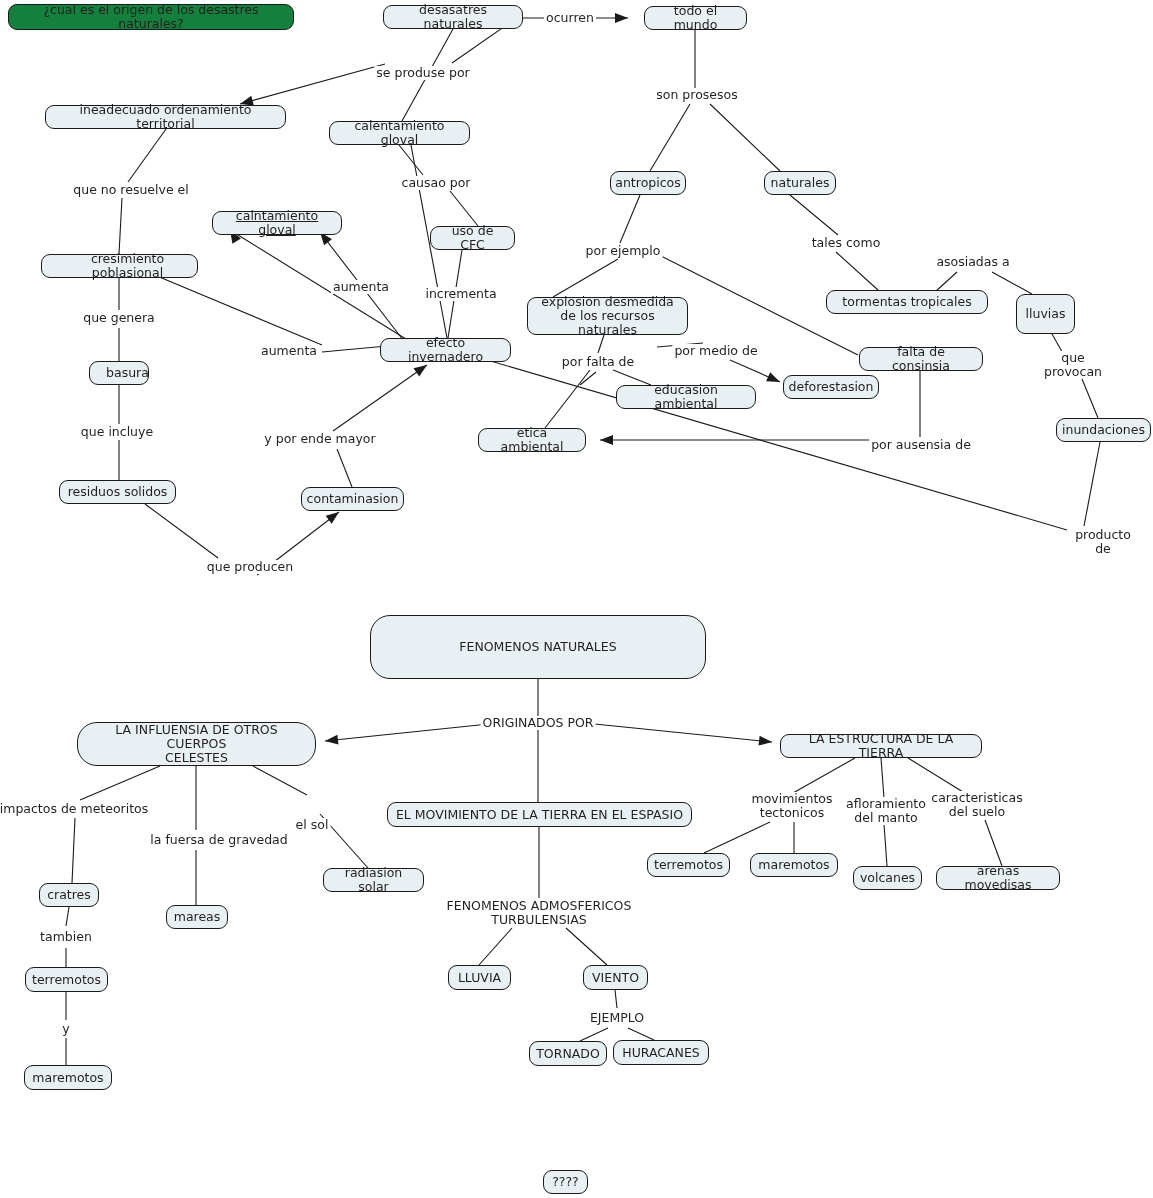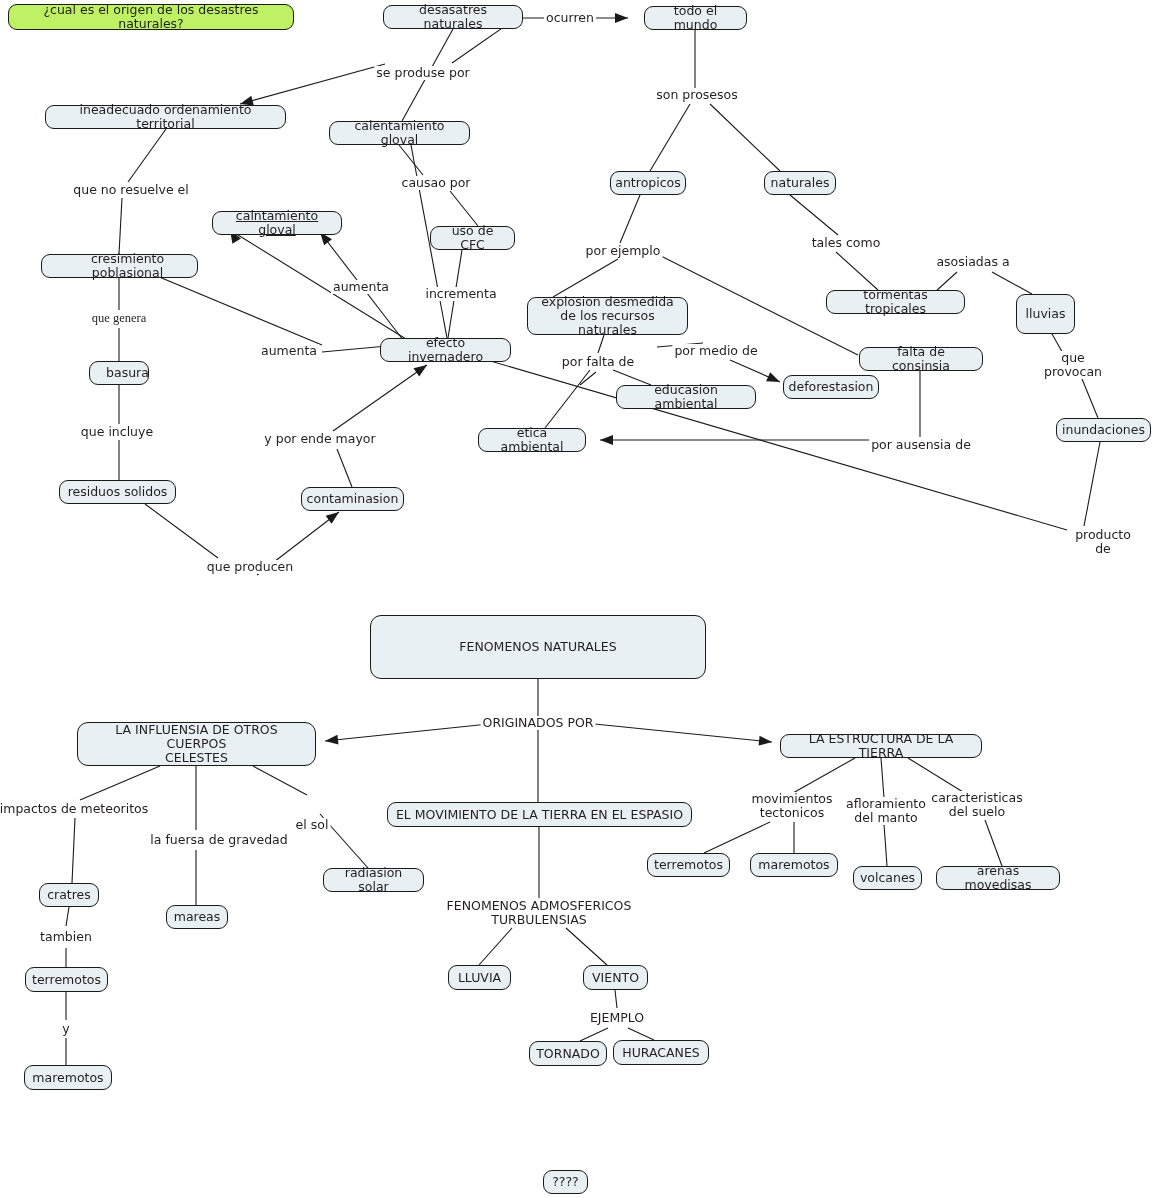--- a/index.html
+++ b/index.html
@@ -39,24 +39,24 @@
     text-align: center;
     font-size: 12.5px;
     line-height: 14px;
     color: #231f20;
     padding: 2px 7px;
     white-space: pre-line;
     box-shadow: 0 0 0 0 rgba(0,0,0,0);
     z-index: 3;
   }
   .node.white {
-    background: #bef264;
+    background: #15803d;
   }
   .node.big {
-    border-radius: 11px;
+    border-radius: 20px;
   }
   .edge-label {
     position: absolute;
     font-size: 12.5px;
     line-height: 14px;
     color: #231f20;
     background: #ffffff;
     text-align: center;
     white-space: pre-line;
     padding: 0 2px;
@@ -155,21 +155,21 @@
       <div class="node white" style="left: 8px; top: 4px; width: 286px; height: 26px;">¿cual es el origen de los desastres naturales?</div>
       <div class="node" style="left: 383px; top: 5px; width: 140px; height: 24px;">desasatres naturales</div>
       <div class="node" style="left: 644px; top: 6px; width: 103px; height: 24px;">todo el mundo</div>
       <div class="node" style="left: 45px; top: 105px; width: 241px; height: 24px;">ineadecuado ordenamiento territorial</div>
       <div class="node" style="left: 329px; top: 121px; width: 141px; height: 24px;">calentamiento gloval</div>
       <div class="node" style="left: 610px; top: 171px; width: 76px; height: 24px;">antropicos</div>
       <div class="node" style="left: 764px; top: 171px; width: 72px; height: 24px;">naturales</div>
       <div class="node" style="left: 212px; top: 211px; width: 130px; height: 24px; text-decoration: underline;">calntamiento gloval</div>
       <div class="node" style="left: 430px; top: 226px; width: 85px; height: 24px;">uso de CFC</div>
       <div class="node" style="left: 41px; top: 254px; width: 157px; height: 24px; padding-left: 23px;">cresimiento poblasional</div>
-      <div class="node" style="left: 826px; top: 290px; width: 139px; height: 24px;">tormentas tropicales</div>
+      <div class="node" style="left: 826px; top: 290px; width: 162px; height: 24px;">tormentas tropicales</div>
       <div class="node" style="left: 1016px; top: 294px; width: 59px; height: 40px;">lluvias</div>
       <div class="node" style="left: 521px; top: 297px; width: 161px; height: 38px; margin-left: 6px;">explosion desmedida
 de los recursos naturales</div>
       <div class="node" style="left: 380px; top: 338px; width: 131px; height: 24px;">efecto invernadero</div>
       <div class="node" style="left: 859px; top: 347px; width: 124px; height: 24px;">falta de consinsia</div>
       <div class="node" style="left: 89px; top: 361px; width: 60px; height: 24px; padding-left: 24px;">basura</div>
       <div class="node" style="left: 783px; top: 375px; width: 96px; height: 24px;">deforestasion</div>
       <div class="node" style="left: 616px; top: 385px; width: 140px; height: 24px;">educasion ambiental</div>
       <div class="node" style="left: 1056px; top: 418px; width: 95px; height: 24px;">inundaciones</div>
       <div class="node" style="left: 478px; top: 428px; width: 108px; height: 24px;">etica ambiental</div>
@@ -199,21 +199,21 @@
       <div class="edge-label" style="left: 423px; top: 73px;">se produse por</div>
       <div class="edge-label" style="left: 570px; top: 18px;">ocurren</div>
       <div class="edge-label" style="left: 697px; top: 95px;">son prosesos</div>
       <div class="edge-label" style="left: 131px; top: 190px;">que no resuelve el</div>
       <div class="edge-label" style="left: 436px; top: 183px;">causao por</div>
       <div class="edge-label" style="left: 846px; top: 243px;">tales como</div>
       <div class="edge-label" style="left: 973px; top: 262px;">asosiadas a</div>
       <div class="edge-label" style="left: 361px; top: 287px;">aumenta</div>
       <div class="edge-label" style="left: 461px; top: 294px;">incrementa</div>
       <div class="edge-label" style="left: 623px; top: 251px;">por ejemplo</div>
-      <div class="edge-label" style="left: 119px; top: 318px; font-family: Liberation Serif, serif;">que genera</div>
+      <div class="edge-label" style="left: 119px; top: 318px;">que genera</div>
       <div class="edge-label" style="left: 289px; top: 351px;">aumenta</div>
       <div class="edge-label" style="left: 598px; top: 362px;">por falta de</div>
       <div class="edge-label" style="left: 716px; top: 351px;">por medio de</div>
       <div class="edge-label" style="left: 1073px; top: 365px;">que provocan</div>
       <div class="edge-label" style="left: 117px; top: 432px;">que incluye</div>
       <div class="edge-label" style="left: 320px; top: 439px;">y por ende mayor</div>
       <div class="edge-label" style="left: 921px; top: 445px;">por ausensia de</div>
       <div class="edge-label" style="left: 1103px; top: 542px;">producto de</div>
       <div class="edge-label" style="left: 250px; top: 567px;">que producen</div>
       <div class="edge-label" style="left: 538px; top: 723px;">ORIGINADOS POR</div>

